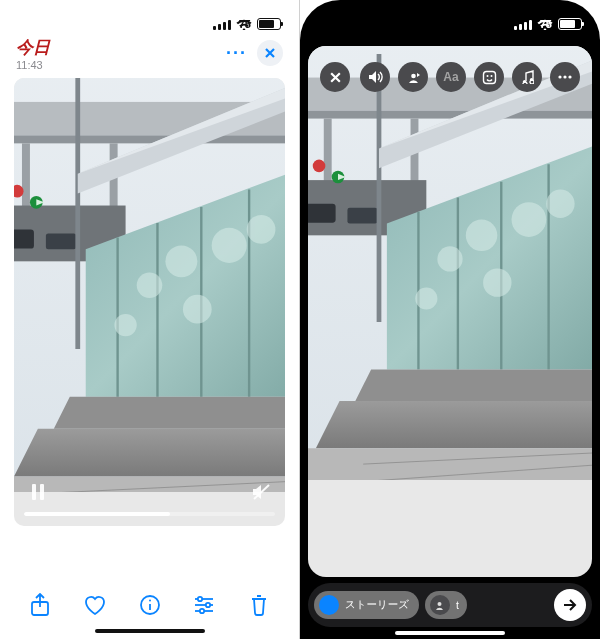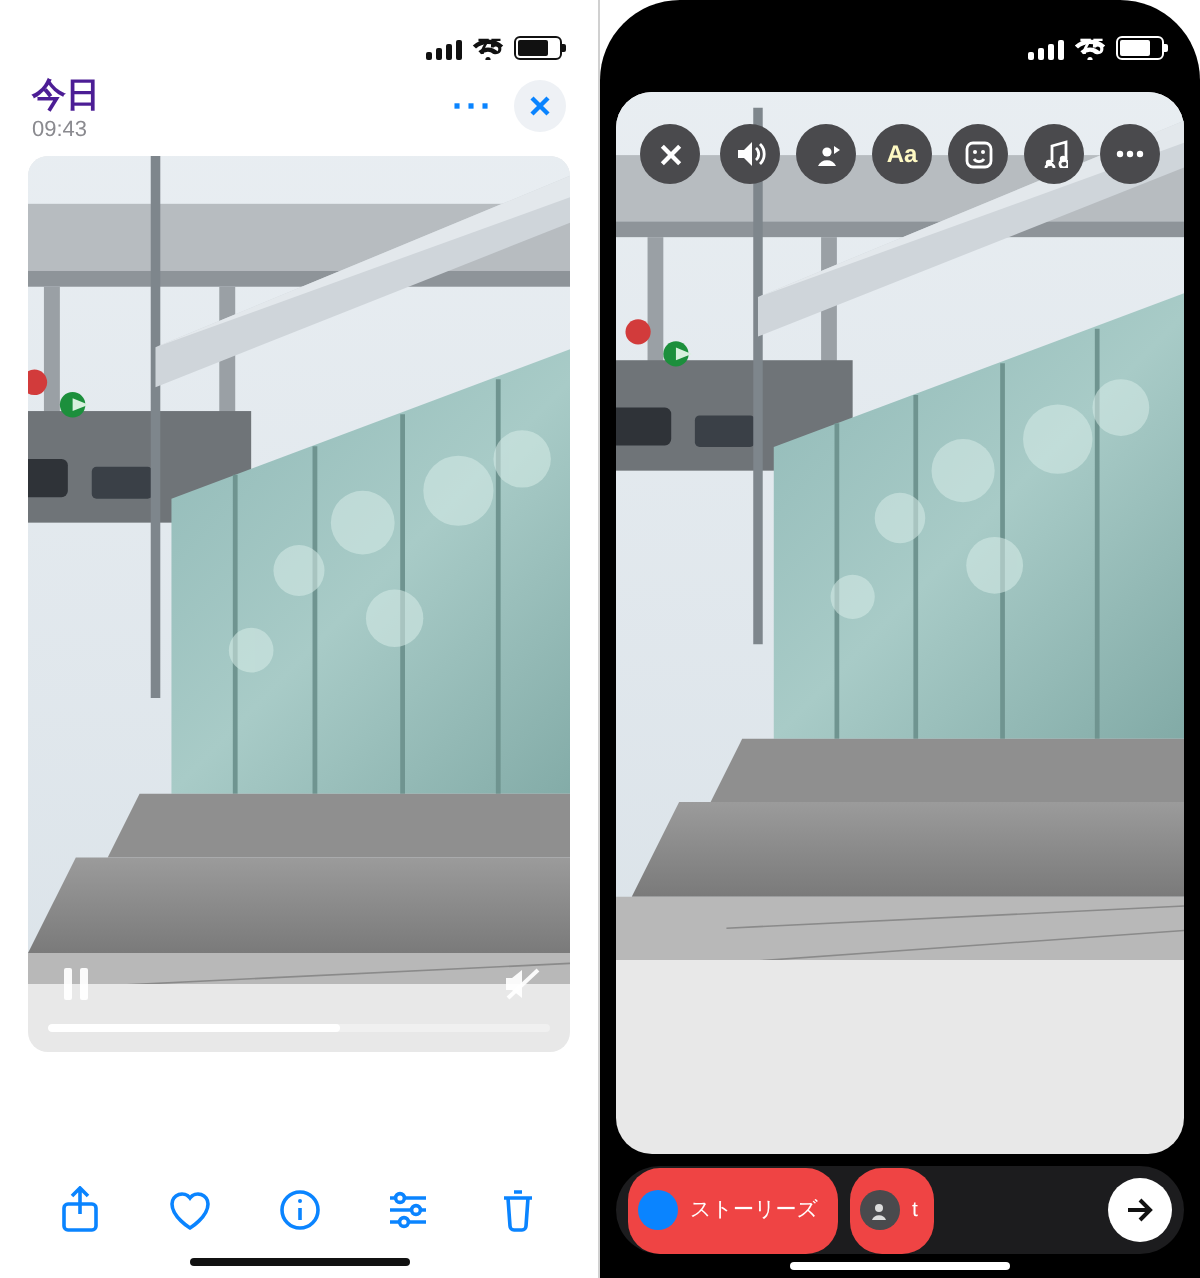--- a/index.html
+++ b/index.html
@@ -23,21 +23,21 @@
   .status.white .batt{color:#fff;}
   .sig,.wifi{display:block;}
   .batt{display:flex;align-items:center;gap:2px;font-size:11px;font-weight:600;}
   .batt .body{width:24px;height:12px;border:1px solid currentColor;border-radius:3px;padding:1px;position:relative;}
   .batt .body::after{content:"";position:absolute;right:-3px;top:3px;width:2px;height:4px;background:currentColor;border-radius:0 1px 1px 0;}
   .batt .fill{height:100%;width:75%;background:currentColor;border-radius:1px;}
   .batt .num{position:absolute;right:30px;font-size:11px;}
 
   
   .l-header{position:absolute;top:30px;left:0;right:0;padding:6px 16px;display:flex;justify-content:space-between;align-items:flex-start;z-index:30;}
-  .l-title{font-size:17px;font-weight:700;color:#4c1d95;}
+  .l-title{font-size:17px;font-weight:700;color:#b91c1c;font-style:italic;}
   .l-sub{font-size:11px;color:#8a8a8f;}
   .l-actions{display:flex;gap:10px;align-items:center;margin-top:4px;}
   .l-more{color:var(--blue);font-size:18px;font-weight:700;letter-spacing:1px;}
   .l-close{width:26px;height:26px;border-radius:50%;background:#eef1f5;display:flex;align-items:center;justify-content:center;}
   .l-close svg{stroke:var(--blue);}
 
   .l-media{position:absolute;top:78px;left:14px;right:14px;height:448px;border-radius:10px;overflow:hidden;background:#e8e8e8;}
   .l-controls{position:absolute;left:0;right:0;bottom:10px;display:flex;flex-direction:column;gap:6px;padding:0 10px;}
   .l-row{display:flex;justify-content:space-between;align-items:center;}
   .l-pause,.l-mute{width:28px;height:28px;display:flex;align-items:center;justify-content:center;color:rgba(255,255,255,.92);}
@@ -45,24 +45,24 @@
   .l-progress .done{height:100%;width:58%;background:#fff;border-radius:2px;}
 
   .l-toolbar{position:absolute;left:0;right:0;bottom:18px;display:flex;justify-content:space-between;align-items:center;padding:0 24px;}
   .tb-btn{color:var(--blue);display:flex;align-items:center;justify-content:center;width:32px;height:32px;}
   .l-home{position:absolute;bottom:6px;left:50%;transform:translateX(-50%);width:110px;height:4px;border-radius:3px;background:#111;}
 
   
   .r-canvas{position:absolute;top:46px;left:8px;right:8px;bottom:62px;border-radius:18px;overflow:hidden;background:#e8e8e8;}
   .r-close{position:absolute;top:62px;left:20px;width:30px;height:30px;border-radius:50%;background:var(--dark-pill);display:flex;align-items:center;justify-content:center;z-index:50;}
   .r-tools{position:absolute;top:62px;right:20px;display:flex;gap:8px;z-index:50;}
-  .tool{width:30px;height:30px;border-radius:50%;background:var(--dark-pill);display:flex;align-items:center;justify-content:center;color:#fef9c3;font-size:12px;font-weight:700;}
+  .tool{width:30px;height:30px;border-radius:50%;background:var(--dark-pill);display:flex;align-items:center;justify-content:center;color:#a3a3a3;font-size:12px;font-weight:700;}
 
   .r-bottom{position:absolute;left:8px;right:8px;bottom:12px;height:44px;background:#1c1c1e;border-radius:22px;display:flex;align-items:center;padding:5px 6px;gap:6px;z-index:30;}
-  .chip{height:43px;border-radius:16px;background:#ef4444;display:flex;align-items:center;gap:6px;padding:0 10px 0 5px;color:#fff;font-size:10.5px;white-space:nowrap;}
+  .chip{height:28px;border-radius:16px;background:#737373;display:flex;align-items:center;gap:6px;padding:0 10px 0 5px;color:#fff;font-size:10.5px;white-space:nowrap;}
   .chip .dot{width:20px;height:20px;border-radius:50%;display:flex;align-items:center;justify-content:center;}
   .chip.story .dot{background:#0a84ff;}
   .chip.close .dot{background:var(--green);}
   .chip.small{padding:0 8px 0 5px;}
   .chip.small .dot{background:#4a4a4d;}
   .send{width:32px;height:32px;border-radius:50%;background:#fff;display:flex;align-items:center;justify-content:center;margin-left:auto;flex-shrink:0;}
   .r-home{position:absolute;bottom:4px;left:50%;transform:translateX(-50%);width:110px;height:4px;border-radius:3px;background:#fff;}
 
   
   .scene{position:absolute;inset:0;}
@@ -150,21 +150,21 @@
       <span class="num">75</span>
       <div class="body">
           <div class="fill"></div>
         </div>
     </div>
   </div>
 
   <div class="l-header">
     <div>
       <div class="l-title">今日</div>
-      <div class="l-sub">09:43</div>
+      <div class="l-sub">11:43</div>
     </div>
     <div class="l-actions">
       <div class="l-more">···</div>
       <div class="l-close">
         <svg width="12" height="12" viewBox="0 0 12 12" stroke-width="2.2" fill="none">
             <path d="M2 2l8 8M10 2l-8 8"></path>
           </svg>
       </div>
     </div>
   </div>

